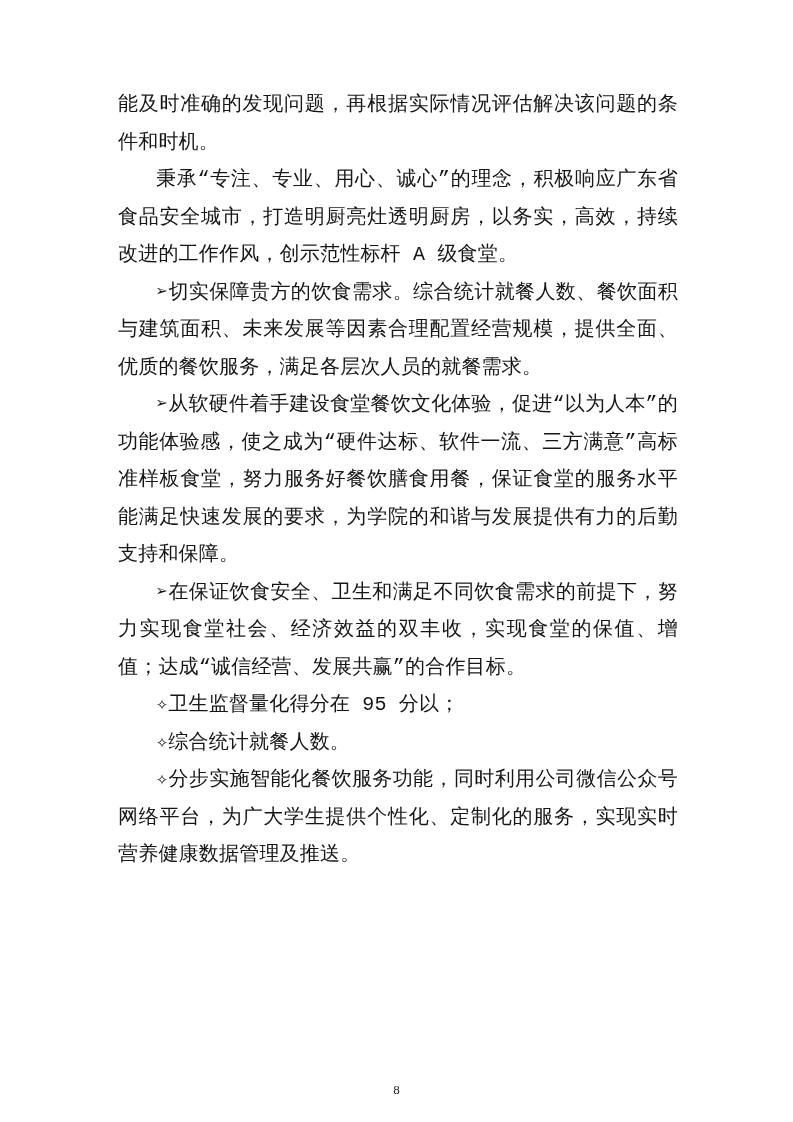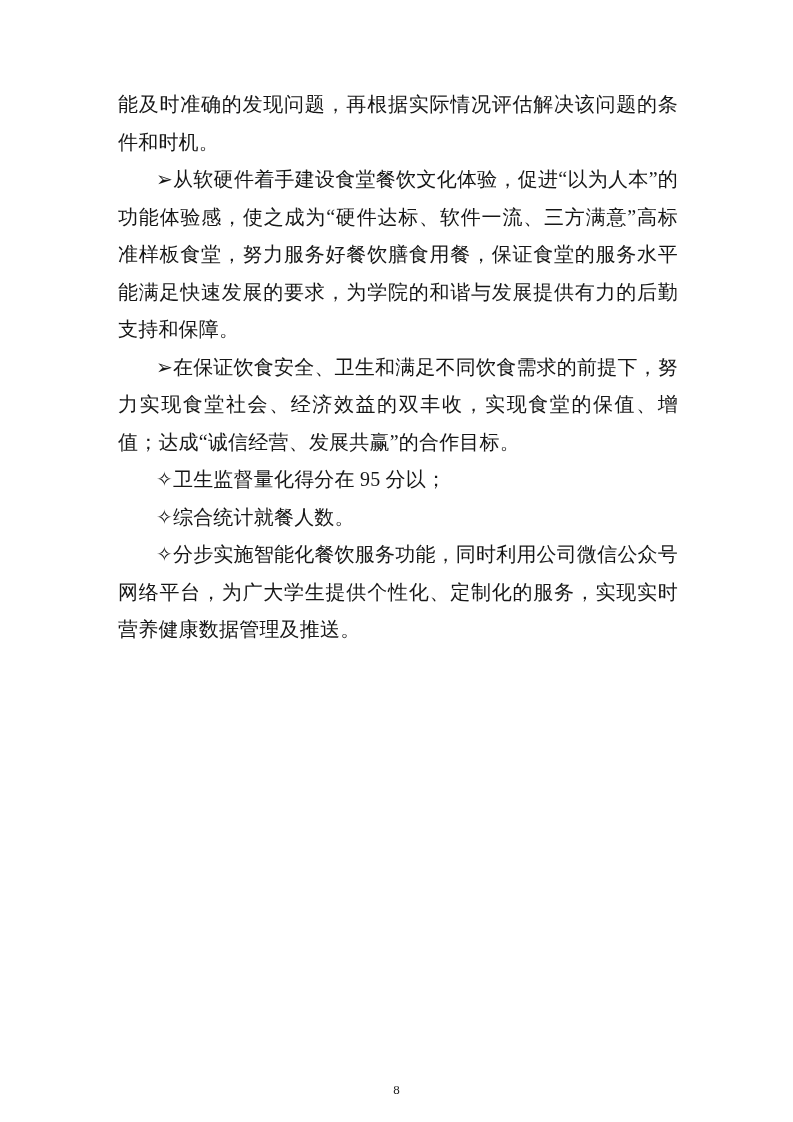--- a/index.html
+++ b/index.html
@@ -14,20 +14,21 @@
     background: #ffffff;
     overflow: hidden;
     font-family: "Liberation Serif", "DejaVu Serif", serif;
     color: #161616;
   }
   .content {
     position: absolute;
     top: 86px;
     left: 118px;
     width: 560px;
+    font-family: Liberation Mono, monospace;
   }
   .para {
     margin: 0;
     font-size: 20px;
     line-height: 37.5px;
     text-align: justify;
     letter-spacing: 0.2px;
     word-break: break-all;
   }
   .para.indent {
@@ -53,21 +54,23 @@
   }
 </style>
 </head>
 <body>
 
 <div class="page">
   <div class="content">
 
     <p class="para no-indent">能及时准确的发现问题，再根据实际情况评估解决该问题的条件和时机。</p>
 
+    <p class="para indent">秉承“专注、专业、用心、诚心”的理念，积极响应广东省食品安全城市，打造明厨亮灶透明厨房，以务实，高效，持续改进的工作作风，创示范性标杆 A 级食堂。</p>
 
+    <p class="para indent"><span class="bullet">➢</span><span>切实保障贵方的饮食需求。综合统计就餐人数、餐饮面积与建筑面积、未来发展等因素合理配置经营规模，提供全面、优质的餐饮服务，满足各层次人员的就餐需求。</span></p>
 
     <p class="para indent"><span class="bullet">➢</span><span>从软硬件着手建设食堂餐饮文化体验，促进“以为人本”的功能体验感，使之成为“硬件达标、软件一流、三方满意”高标准样板食堂，努力服务好餐饮膳食用餐，保证食堂的服务水平能满足快速发展的要求，为学院的和谐与发展提供有力的后勤支持和保障。</span></p>
 
     <p class="para indent"><span class="bullet">➢</span><span>在保证饮食安全、卫生和满足不同饮食需求的前提下，努力实现食堂社会、经济效益的双丰收，实现食堂的保值、增值；达成“诚信经营、发展共赢”的合作目标。</span></p>
 
 
 
     <p class="para indent"><span class="bullet">✧</span><span>卫生监督量化得分在 95 分以；</span></p>
 
     <p class="para indent"><span class="bullet">✧</span><span>综合统计就餐人数。</span></p>

